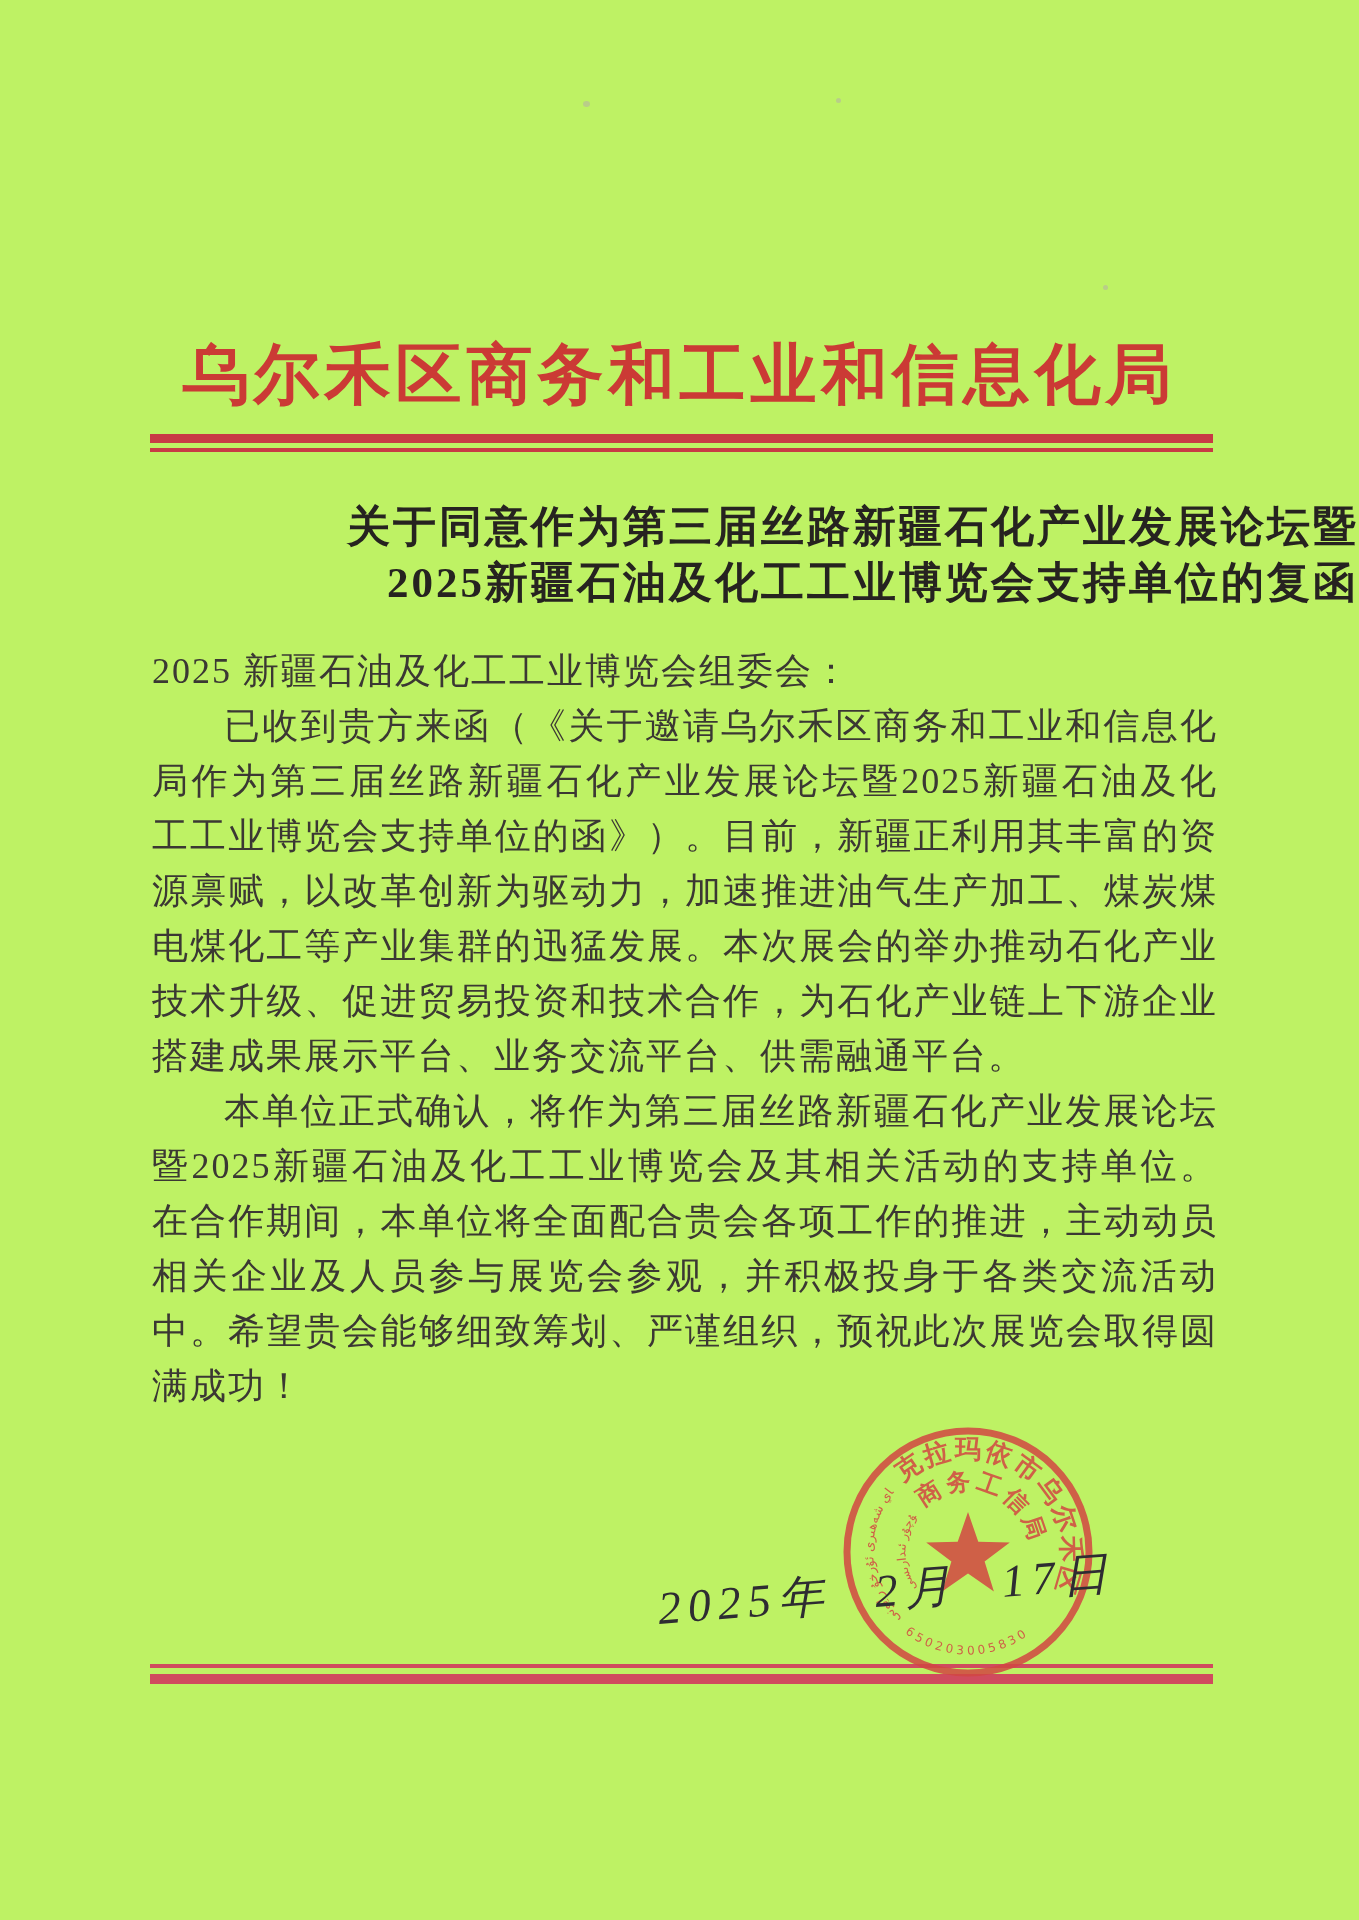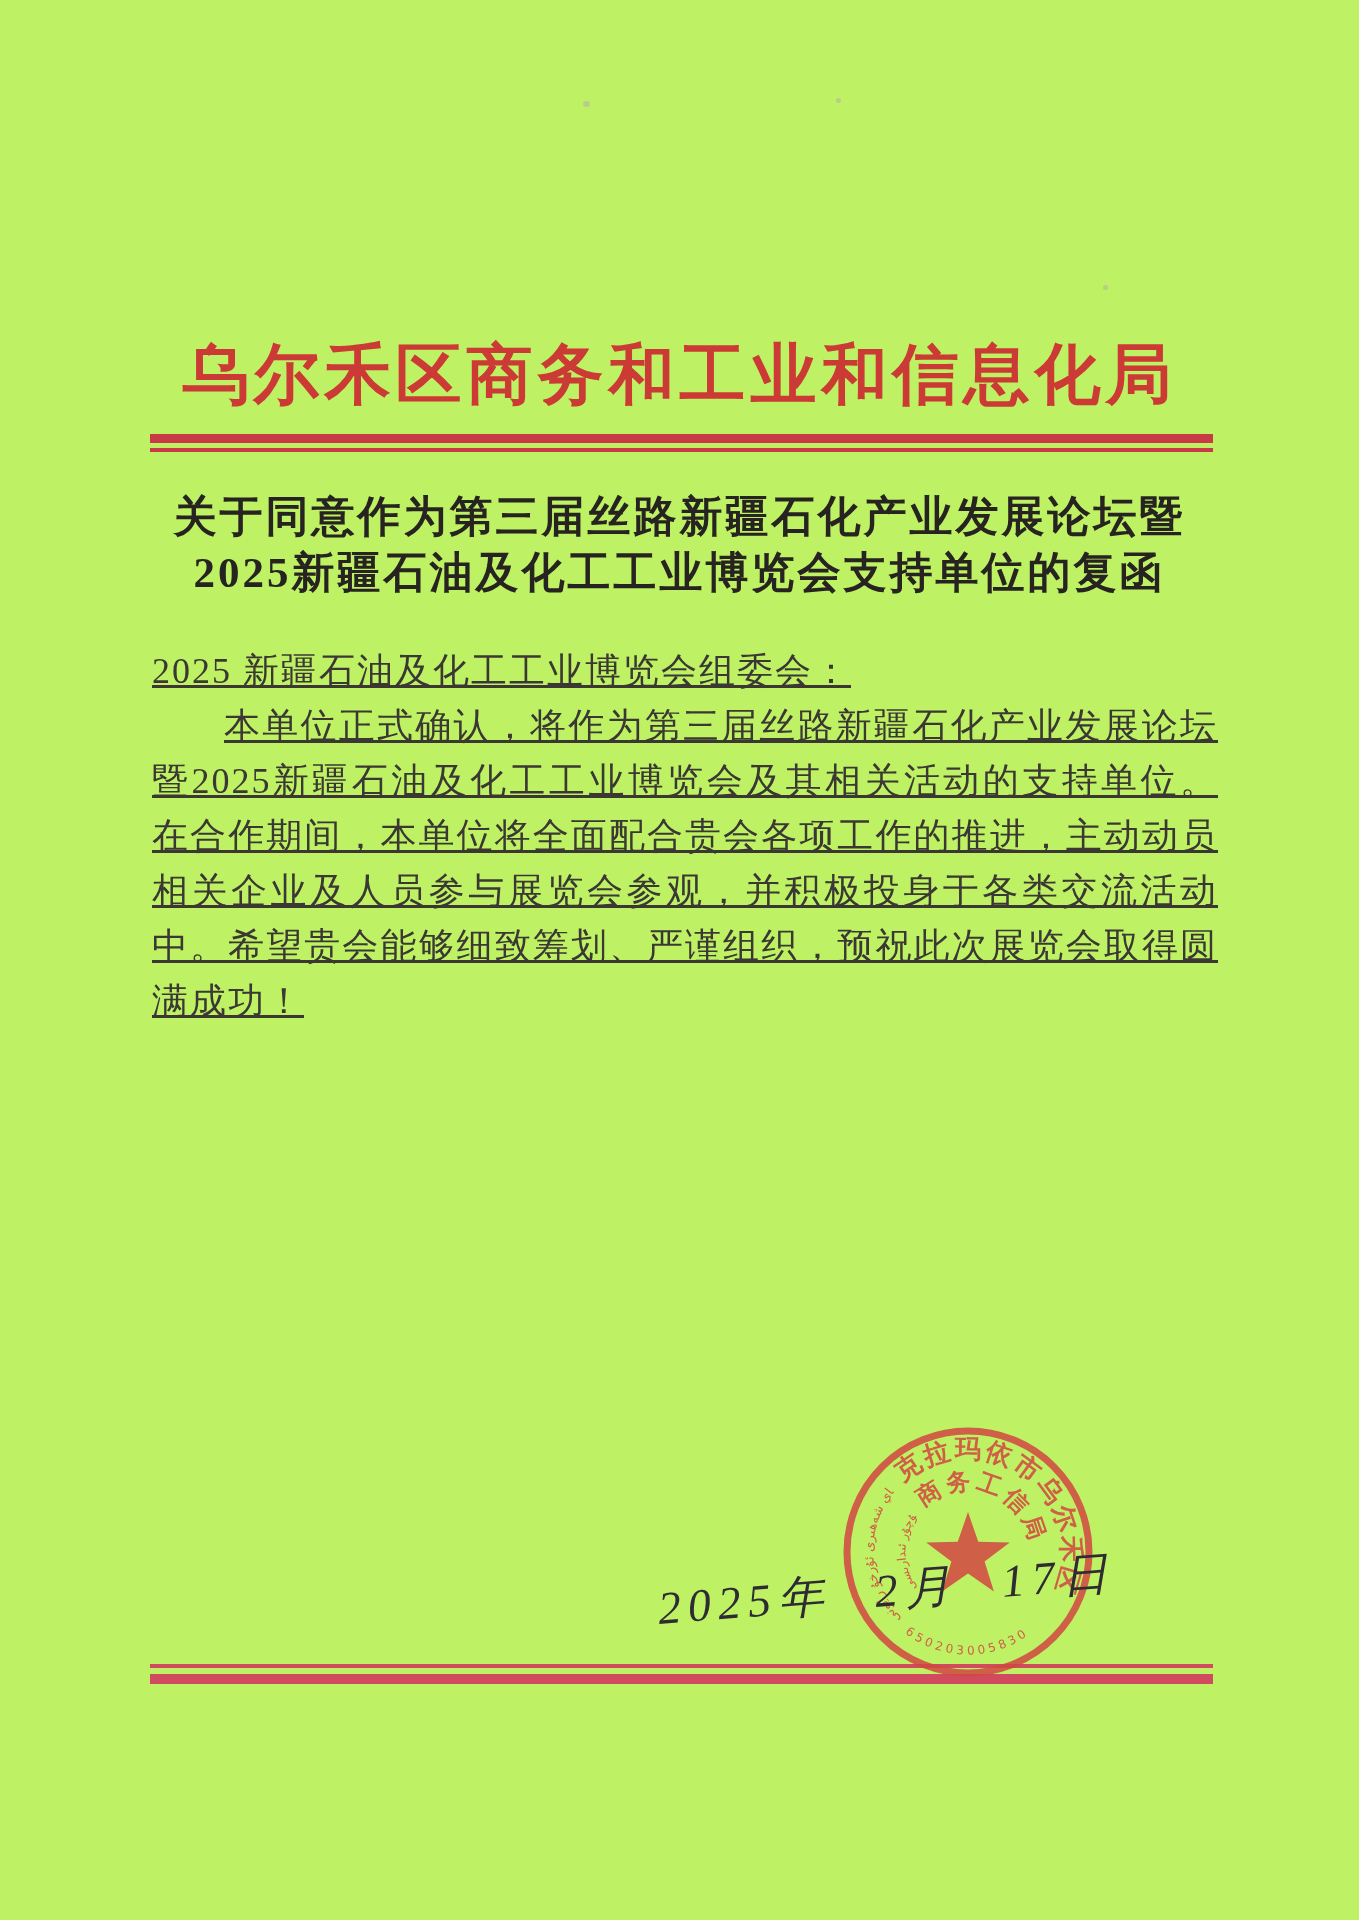--- a/index.html
+++ b/index.html
@@ -19,27 +19,27 @@
   .letterhead{position:absolute;top:330px;left:0;width:100%;text-align:center;
     color:var(--letterhead-red);font-size:66px;font-weight:bold;letter-spacing:5px;
     font-family:"Liberation Serif","DejaVu Serif",serif;white-space:nowrap;}
 
   .rule{position:absolute;left:150px;width:1063px;background:var(--divider-red);}
   .rule-top-thick{top:434px;height:9px;}
   .rule-top-thin{top:448px;height:4px;}
   .rule-bottom-thin{top:1664px;height:4px;background:var(--bottom-divider-red);}
   .rule-bottom-thick{top:1674px;height:10px;background:var(--bottom-divider-red);}
 
-  .doc-title{position:absolute;top:489px;left:0;width:100%;text-align:center;
+  .doc-title{position:absolute;top:499px;left:0;width:100%;text-align:right;
     color:var(--title-black);font-weight:bold;font-size:43px;line-height:56px;
     letter-spacing:3px;}
 
   .body-text{position:absolute;top:644px;left:152px;width:1066px;
     color:var(--ink-black);font-size:36px;line-height:55px;letter-spacing:2px;
-    text-align:justify;text-decoration:underline;}
+    text-align:justify;}
   .body-text p{margin:0;}
   .body-text .indent{text-indent:2em;}
   .closing{margin-top:51px;text-indent:2.4em;letter-spacing:3px;}
 
   .seal{position:absolute;left:832px;top:1416px;width:272px;height:272px;
     color:var(--seal-red);opacity:.85;z-index:3;}
   .seal text{fill:currentColor;}
 
   .handwritten-date{position:absolute;left:658px;top:1578px;z-index:4;
     color:#2e2c32;font-size:46px;font-style:italic;letter-spacing:7px;word-spacing:26px;
@@ -64,20 +64,21 @@
   <div class="rule rule-top-thick"></div>
   <div class="rule rule-top-thin"></div>
 
   <div class="doc-title">
     <div>关于同意作为第三届丝路新疆石化产业发展论坛暨</div>
     <div>2025新疆石油及化工工业博览会支持单位的复函</div>
   </div>
 
   <div class="body-text">
     <p>2025 新疆石油及化工工业博览会组委会：</p>
+    <p class="indent">已收到贵方来函（《关于邀请乌尔禾区商务和工业和信息化局作为第三届丝路新疆石化产业发展论坛暨2025新疆石油及化工工业博览会支持单位的函》）。目前，新疆正利用其丰富的资源禀赋，以改革创新为驱动力，加速推进油气生产加工、煤炭煤电煤化工等产业集群的迅猛发展。本次展会的举办推动石化产业技术升级、促进贸易投资和技术合作，为石化产业链上下游企业搭建成果展示平台、业务交流平台、供需融通平台。</p>
     <p class="indent">本单位正式确认，将作为第三届丝路新疆石化产业发展论坛暨2025新疆石油及化工工业博览会及其相关活动的支持单位。在合作期间，本单位将全面配合贵会各项工作的推进，主动动员相关企业及人员参与展览会参观，并积极投身于各类交流活动中。希望贵会能够细致筹划、严谨组织，预祝此次展览会取得圆满成功！</p>
   </div>
 
   <svg class="seal" viewBox="0 0 272 272" xmlns="http://www.w3.org/2000/svg">
     <defs>
       <path id="arcTopCn" d="M 71,67  A 95,95 0 0 1 222,176" fill="none"></path>
       <path id="arcLeftUg" d="M 69,203 A 95,95 0 0 1 63,75" fill="none"></path>
       <path id="arcInnerCn" d="M 92,92  A 62,62 0 0 1 198,131" fill="none"></path>
       <path id="arcInnerUg" d="M 85,172 A 62,62 0 0 1 85,100" fill="none"></path>
       <path id="arcBottomNo" d="M 73,217 A 103,103 0 0 0 199,217" fill="none"></path>

